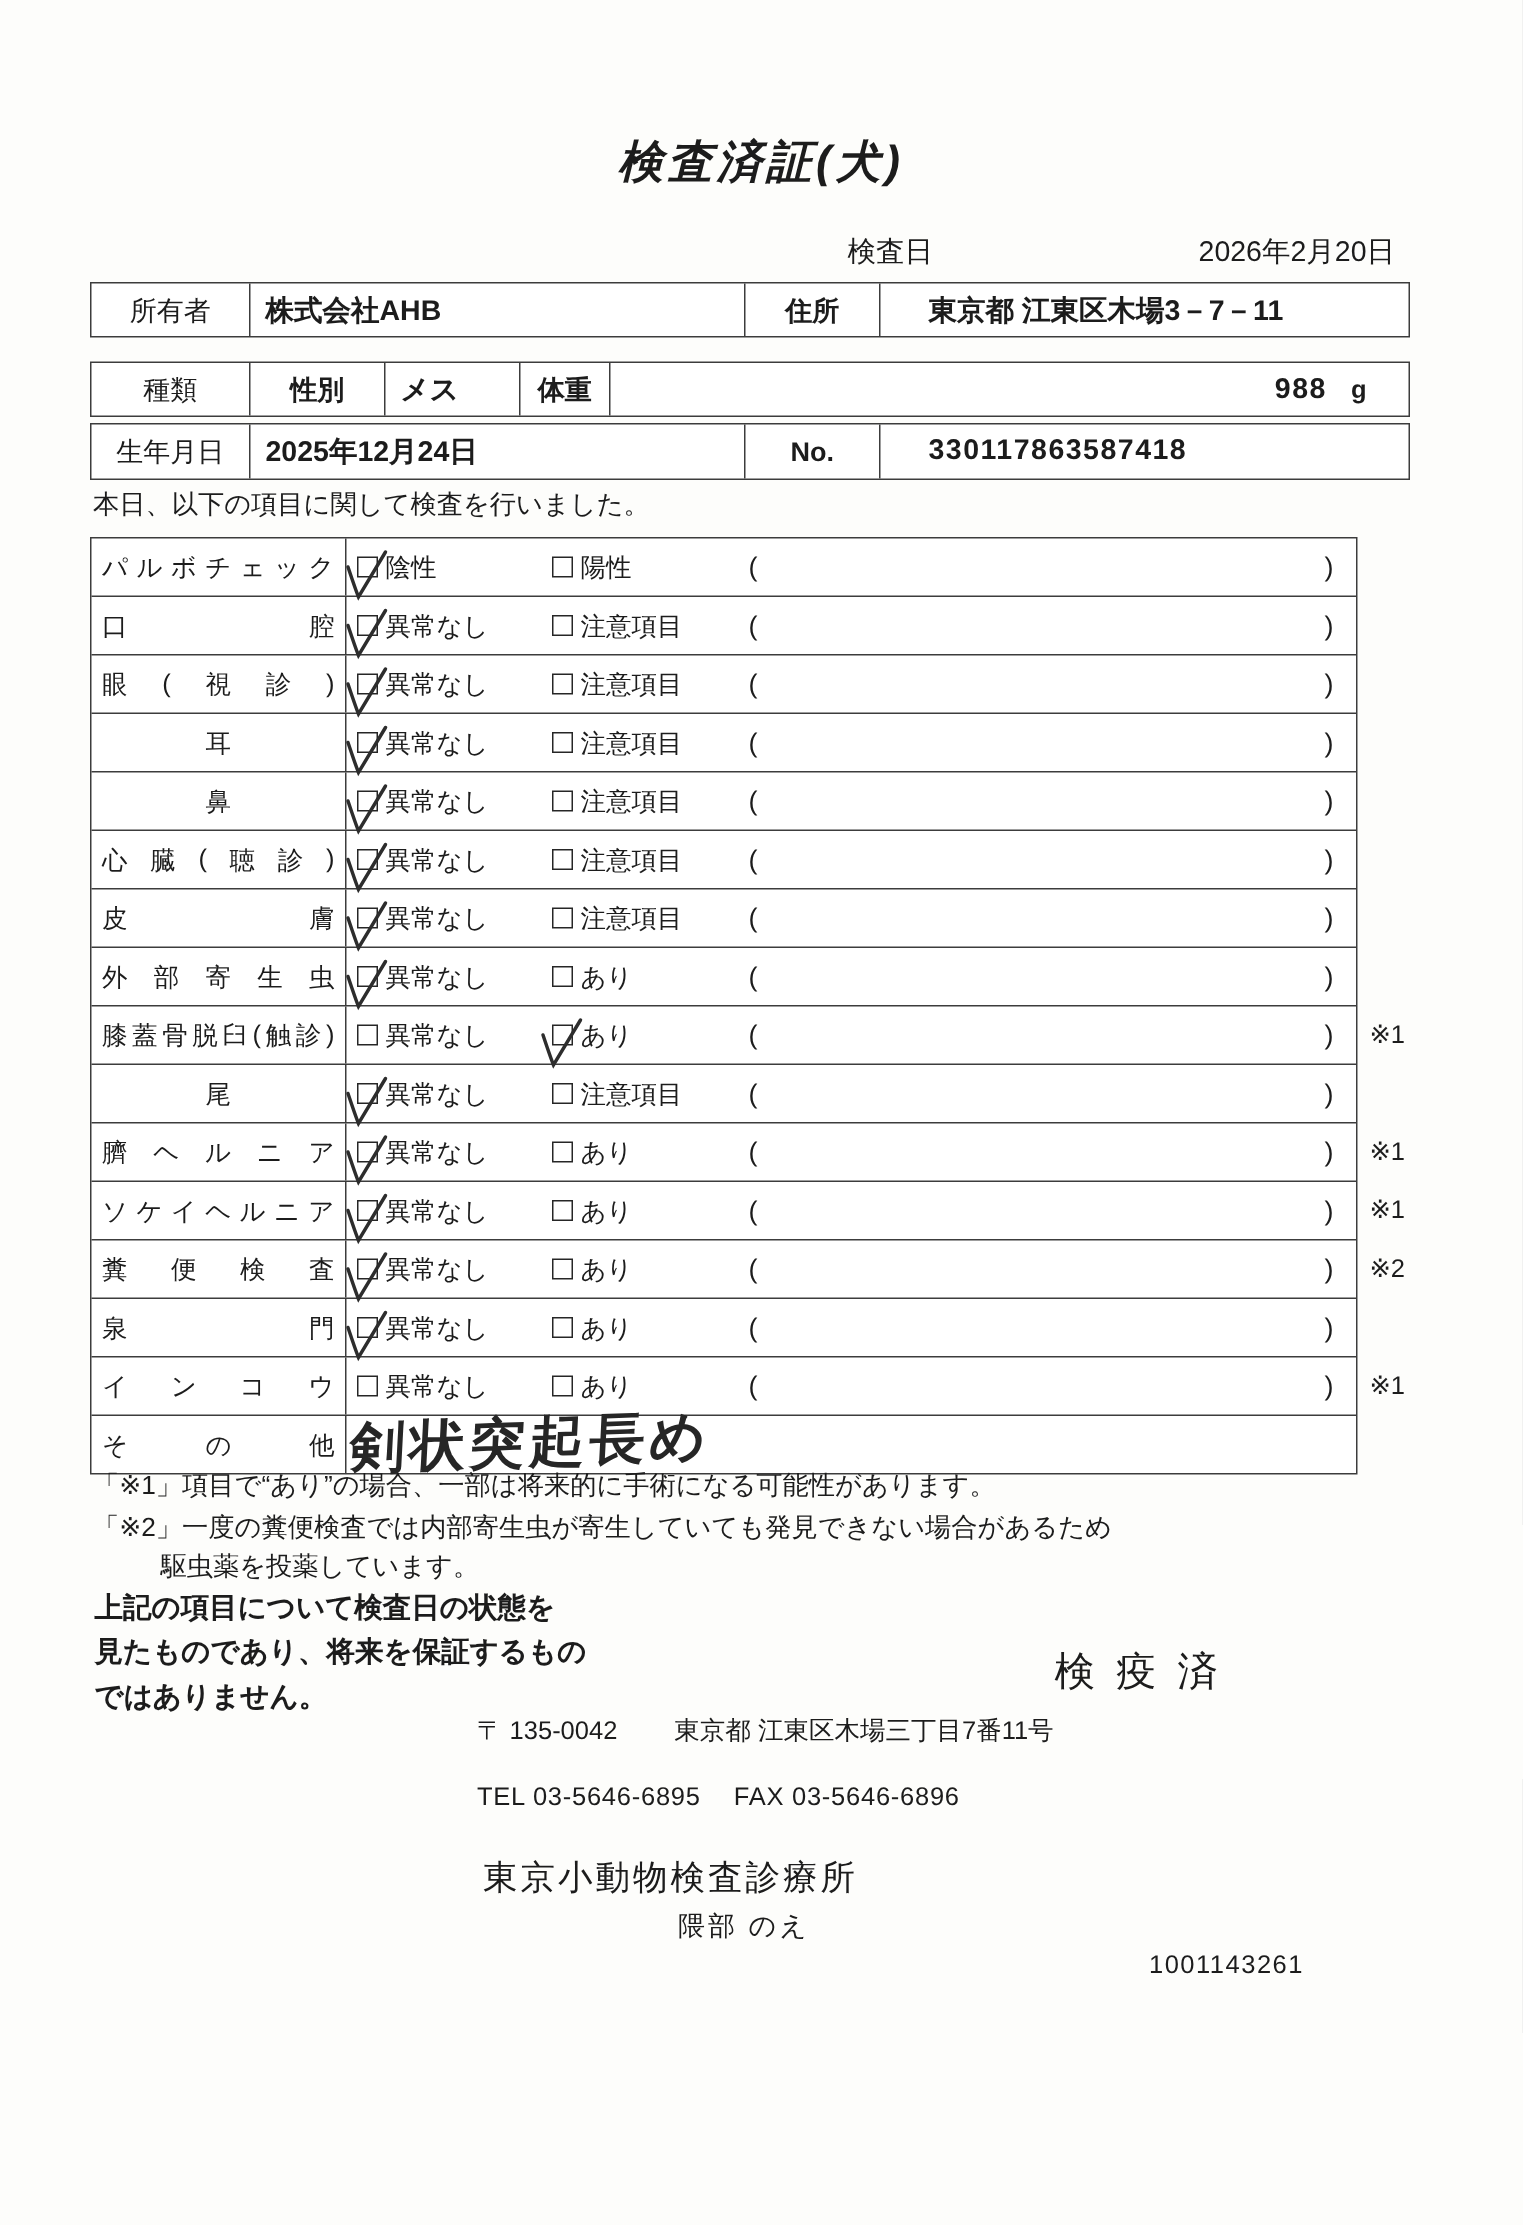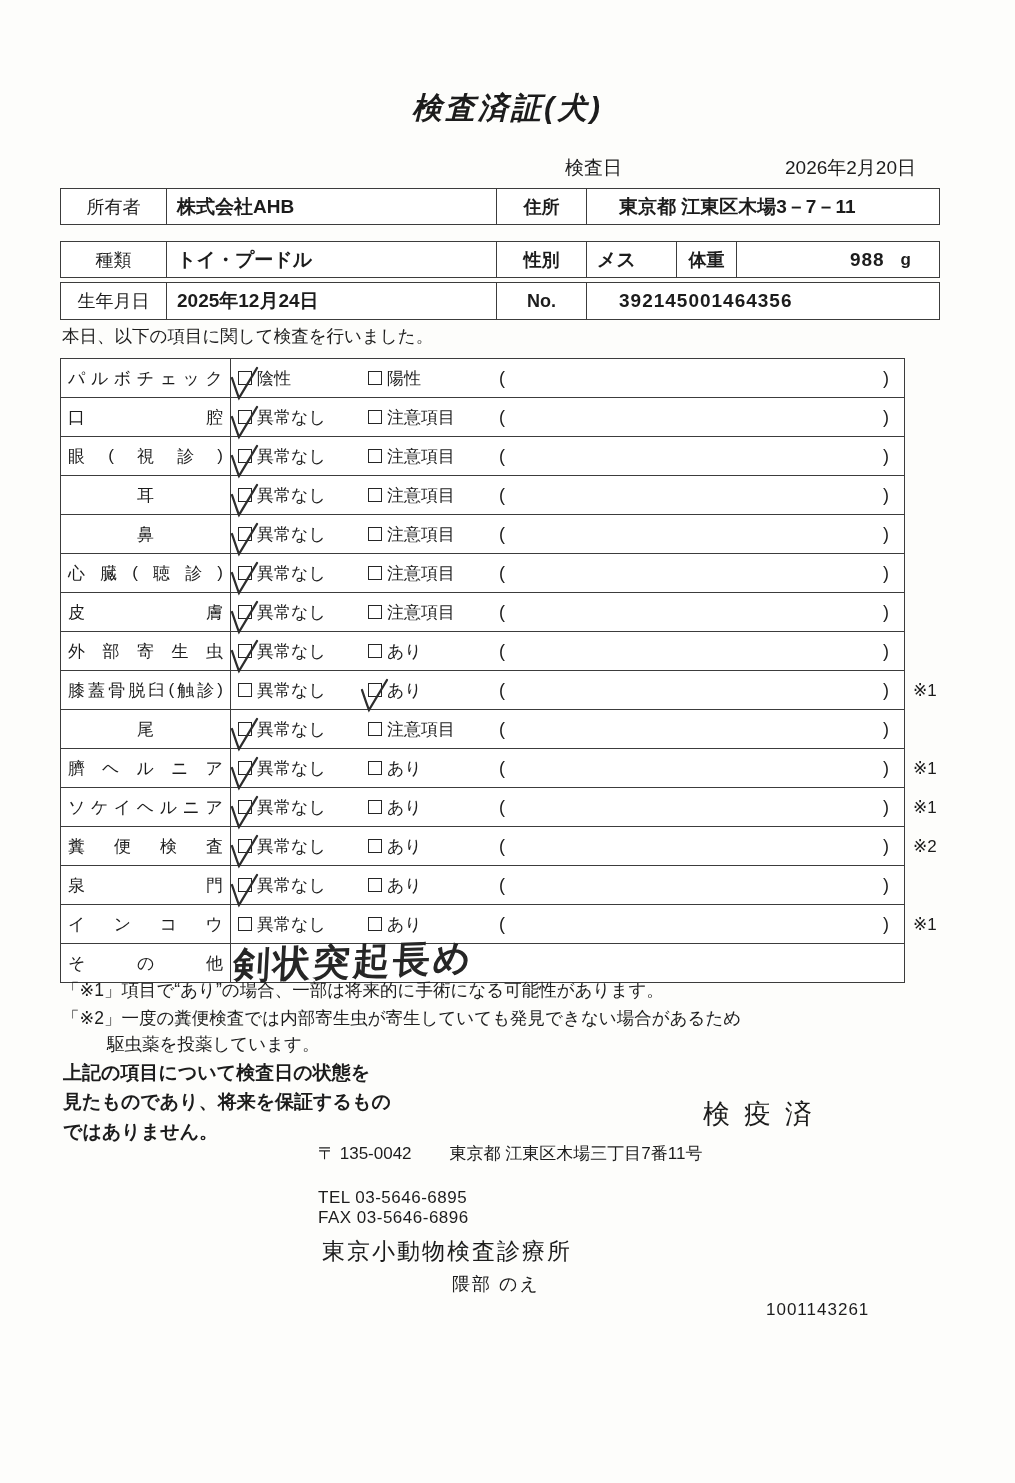--- a/index.html
+++ b/index.html
@@ -5,21 +5,21 @@
   html,body{margin:0;padding:0;background:#e8e8e8;}
   .page{
     position:relative;width:1015px;height:1483px;margin:0 auto;
     background:#fdfdfb;color:#1c1c1c;overflow:hidden;
     font-family:"Liberation Sans","DejaVu Sans",sans-serif;
   }
   
   .title{position:absolute;top:88px;left:0;right:0;text-align:center;
     font-size:30px;font-weight:600;letter-spacing:3px;font-style:italic;}
   .date-label{position:absolute;top:155px;left:565px;font-size:19px;}
-  .date-value{position:absolute;top:155px;left:785px;width:145px;text-align:left;font-size:19px;}
+  .date-value{position:absolute;top:155px;left:785px;width:145px;text-align:right;font-size:19px;}
 
   
   .tbl{display:flex;border:1.6px solid #3c3c3c;box-sizing:border-box;background:#fff;}
   .cell{box-sizing:border-box;display:flex;align-items:center;}
   .cell + .cell{border-left:1.6px solid #3c3c3c;font-weight:bold;}
   .lab{justify-content:center;font-size:18px;}
   .val{padding:0 10px;font-size:19px;}
   .w105{width:105px;}.w330{width:330px;}.w90{width:90px;}.w60{width:60px;}
   .grow{flex:1;padding-left:32px;}
   .owner-tbl{position:absolute;left:60px;top:188px;width:880px;height:37px;}
@@ -58,21 +58,21 @@
     color:#262626;transform:rotate(-2deg) skewX(-5deg);letter-spacing:3px;
     white-space:nowrap;z-index:2;}
 
   
   .note1{position:absolute;left:62px;top:978px;font-size:17.5px;}
   .note2a{position:absolute;left:62px;top:1006px;font-size:17.5px;}
   .note2b{position:absolute;left:107px;top:1032px;font-size:17.5px;}
   .disclaimer{position:absolute;left:63px;top:1058px;font-size:19px;font-weight:700;line-height:1.55;}
   .stamp{position:absolute;left:703px;top:1096px;font-size:27px;letter-spacing:14px;font-weight:500;}
   .addr-line{position:absolute;left:318px;top:1142px;font-size:17px;display:flex;gap:38px;}
-  .tel-line{position:absolute;left:318px;top:1188px;font-size:17px;display:flex;letter-spacing:0.5px;flex-direction:column;}
+  .tel-line{position:absolute;left:318px;top:1188px;font-size:17px;display:flex;gap:22px;letter-spacing:0.5px;}
   .clinic{position:absolute;left:322px;top:1236px;font-size:23px;letter-spacing:2px;}
   .person{position:absolute;left:452px;top:1272px;font-size:18px;letter-spacing:2px;}
   .serial{position:absolute;left:766px;top:1300px;font-size:17px;letter-spacing:1px;}
 </style>
 </head>
 <body>
 
 <div class="page">
 
   <div class="title">検査済証(犬)</div>
@@ -82,34 +82,33 @@
   <div class="tbl owner-tbl">
     <div class="cell lab w105">所有者</div>
     <div class="cell val w330">株式会社AHB</div>
     <div class="cell lab w90">住所</div>
     <div class="cell val grow">東京都 江東区木場3－7－11</div>
   </div>
 
   <div class="info-tbl">
     <div class="tbl info-row1">
       <div class="cell lab w105">種類</div>
-      <div class="cell val w330">トイ・プードル</div>
       <div class="cell lab w90">性別</div>
       <div class="cell val w90">メス</div>
       <div class="cell lab w60">体重</div>
       <div class="cell val grow weight-cell">
         <span class="num">988</span>
         <span class="unit">g</span>
       </div>
     </div>
     <div class="tbl info-row2">
       <div class="cell lab w105">生年月日</div>
       <div class="cell val w330">2025年12月24日</div>
       <div class="cell lab w90">No.</div>
-      <div class="cell val grow num">392145001464356</div>
+      <div class="cell val grow num">330117863587418</div>
     </div>
   </div>
 
   <div class="statement">本日、以下の項目に関して検査を行いました。</div>
 
   <div class="insp">
       <div class="insp-row">
         <div class="insp-name">
           <span>パ</span>
           <span>ル</span>

